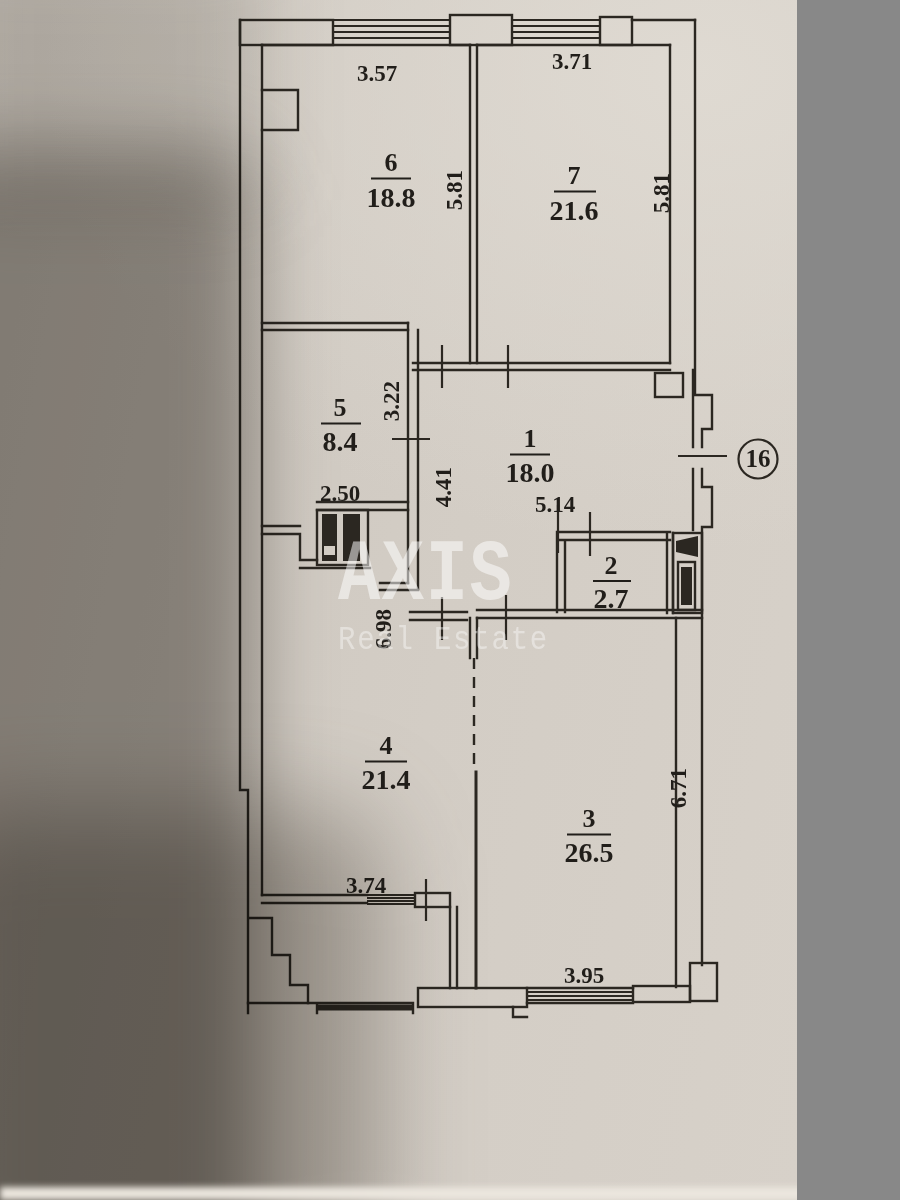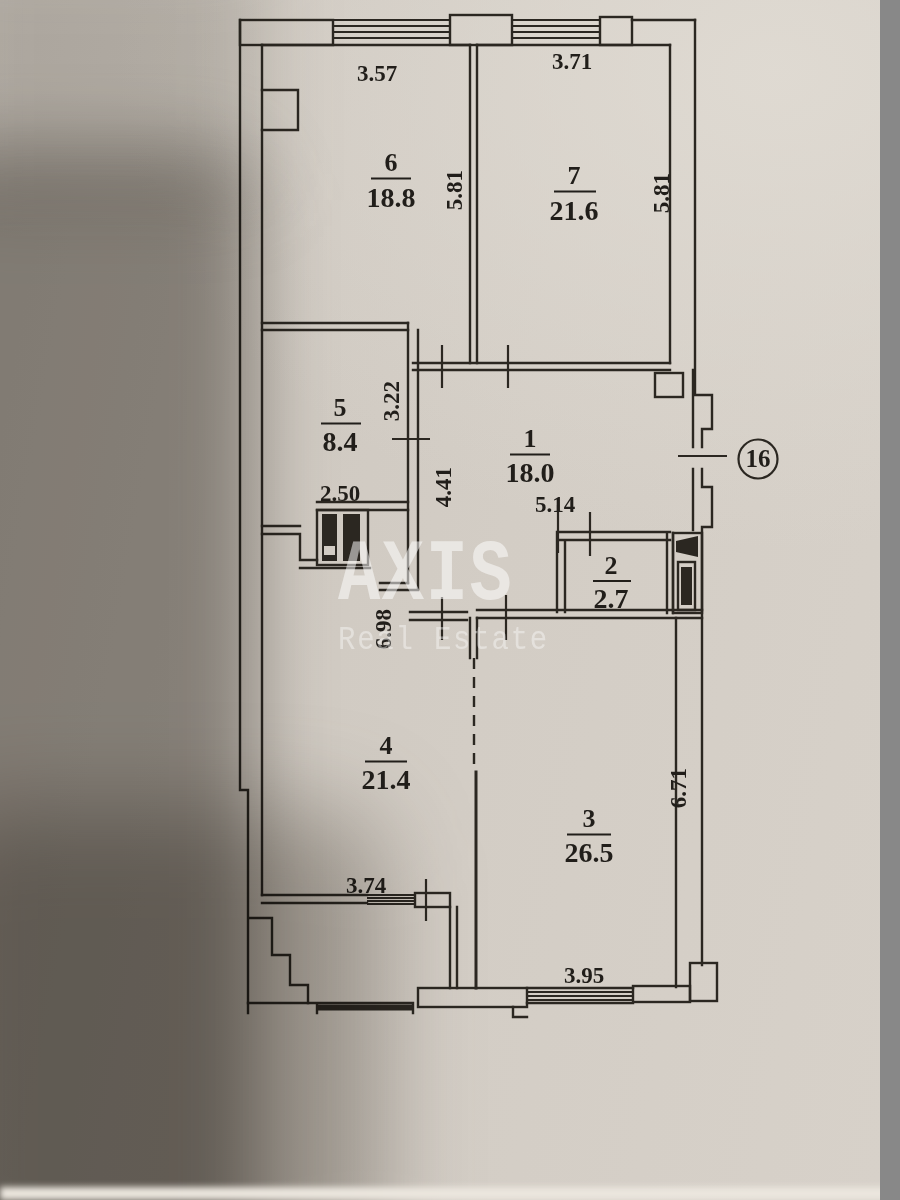--- a/index.html
+++ b/index.html
@@ -1,17 +1,17 @@
 <!DOCTYPE html>
 <html><head>
 <meta charset="utf-8">
 <style>
   html,body{margin:0;padding:0;background:#888;}
   #photo{
-    position:relative;width:880px;height:1200px;overflow:hidden;
+    position:relative;width:797px;height:1200px;overflow:hidden;
     background:
       radial-gradient(1100px 800px at 88% 6%, rgba(224,219,211,.9) 0%, rgba(224,219,211,0) 60%),
       linear-gradient(100deg,#c7c1b9 0%,#cfc9c1 28%,#d3cdc5 55%,#d7d1c9 100%);
     font-family:"Liberation Serif", serif;
   }
   #plan-svg{position:absolute;left:0;top:0;}
   .shadow{position:absolute;mix-blend-mode:multiply;pointer-events:none;}
   #shadow-left{left:-90px;top:150px;width:345px;height:1140px;background:rgba(74,68,60,.50);filter:blur(38px);border-radius:50px;}
   #shadow-bottom{left:-70px;top:810px;width:450px;height:480px;background:rgba(82,75,66,.40);filter:blur(48px);border-radius:60px;}
   #shadow-topleft{left:-50px;top:-50px;width:310px;height:250px;background:rgba(97,90,80,.22);filter:blur(40px);}

